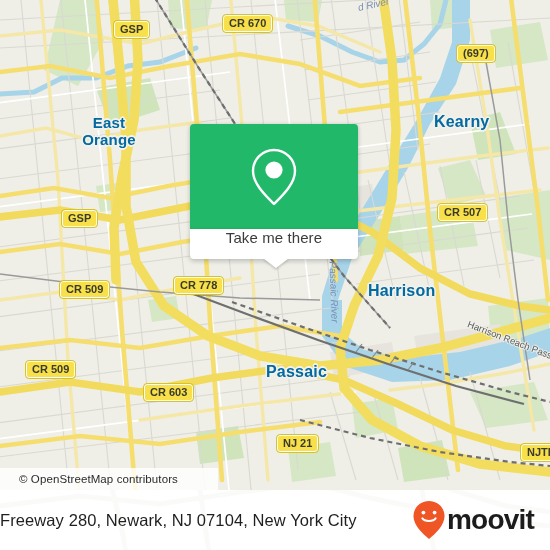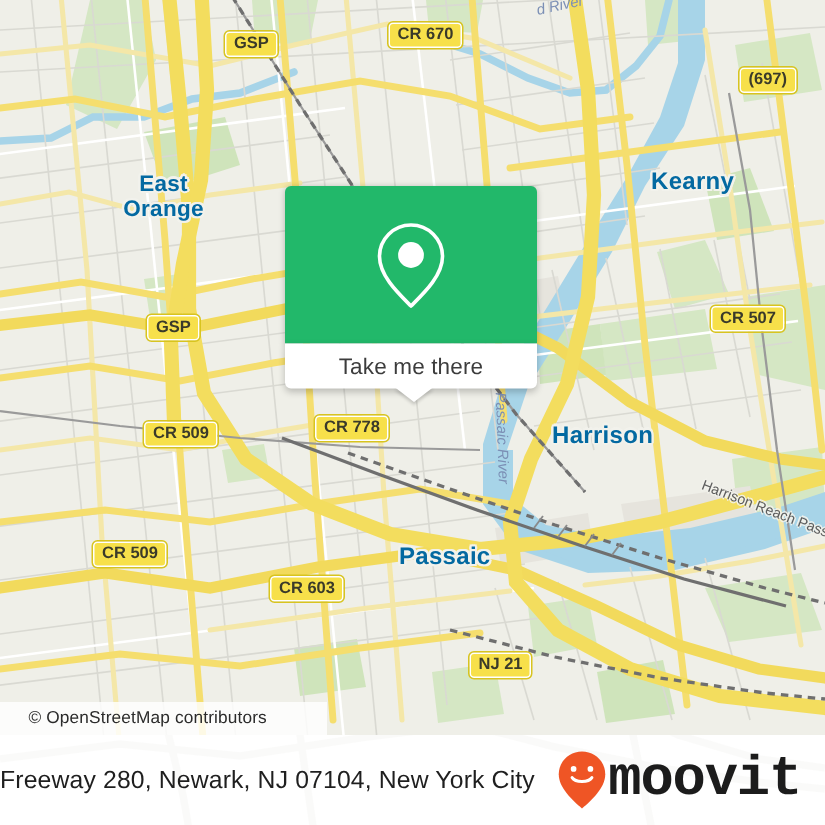--- a/index.html
+++ b/index.html
@@ -34,41 +34,40 @@
     text-shadow:-1.2px 0 #f2f2ec,1.2px 0 #f2f2ec,0 -1.2px #f2f2ec,0 1.2px #f2f2ec;
   }
 
   
   .shield{
     position:absolute;background:#f7e04a;border:1.6px solid #ffffff;
     outline:1px solid #d8c41f;
     border-radius:3px;color:#3a3a2a;font-size:11px;font-weight:bold;
     padding:1px 5px 2px 5px;line-height:12px;white-space:nowrap;
     box-shadow:0 0 0 0.5px rgba(0,0,0,.05);
-    margin-left:36px;
   }
 
   
   .attrib{
     position:absolute;left:0;top:468px;width:218px;height:22px;
     background:rgba(255,255,255,.82);
     display:flex;align-items:center;
   }
   .attrib span{font-size:11.5px;color:#2b2b2b;padding-left:19px;letter-spacing:.1px;}
 
   
   .callout{position:absolute;left:190px;top:124px;width:168px;}
   .callout-top{
     height:105px;background:#22b86a;border-radius:4px 4px 0 0;
     display:flex;align-items:center;justify-content:center;
     box-shadow:0 1px 4px rgba(0,0,0,.25);
   }
   .callout-bottom{
     height:30px;background:#ffffff;border-radius:0 0 4px 4px;
-    display:flex;align-items:center;justify-content:center;
+    display:flex;align-items:flex-start;justify-content:center;
     box-shadow:0 2px 5px rgba(0,0,0,.22);
   }
   .callout-bottom span{font-size:15px;color:#3c3c3c;letter-spacing:.1px;}
   .callout-tail{
     position:absolute;left:73px;top:134px;width:0;height:0;
     border-left:13px solid transparent;border-right:13px solid transparent;
     border-top:10px solid #ffffff;
     filter:drop-shadow(0 2px 1px rgba(0,0,0,.16));
   }
 
@@ -77,22 +76,22 @@
     position:absolute;left:0;top:490px;width:550px;height:60px;
     background:#ffffff;overflow:hidden;
     display:flex;align-items:center;justify-content:space-between;
   }
   .footer-wm{position:absolute;left:0;top:-430px;opacity:.06;}
   .footer-address{
     position:relative;font-size:16.5px;color:#1f1f1f;
     letter-spacing:.1px;white-space:nowrap;
   }
   .brand{position:relative;display:flex;align-items:center;padding-right:16px;}
-  .brand-word{font-size:37px;color:#1c1c1c;font-weight:bold;letter-spacing:-0.8px;
-    margin-left:1px;font-family:Liberation Mono, monospace;}
+  .brand-word{font-size:28px;color:#1c1c1c;font-weight:bold;letter-spacing:-0.8px;
+    margin-left:1px;font-family:Liberation Sans, sans-serif;}
 </style>
 </head>
 <body>
 
 <div class="screen">
 
   <div class="map">
 
     <svg class="map-svg" width="550" height="490" viewBox="0 0 550 490">
       <defs>

